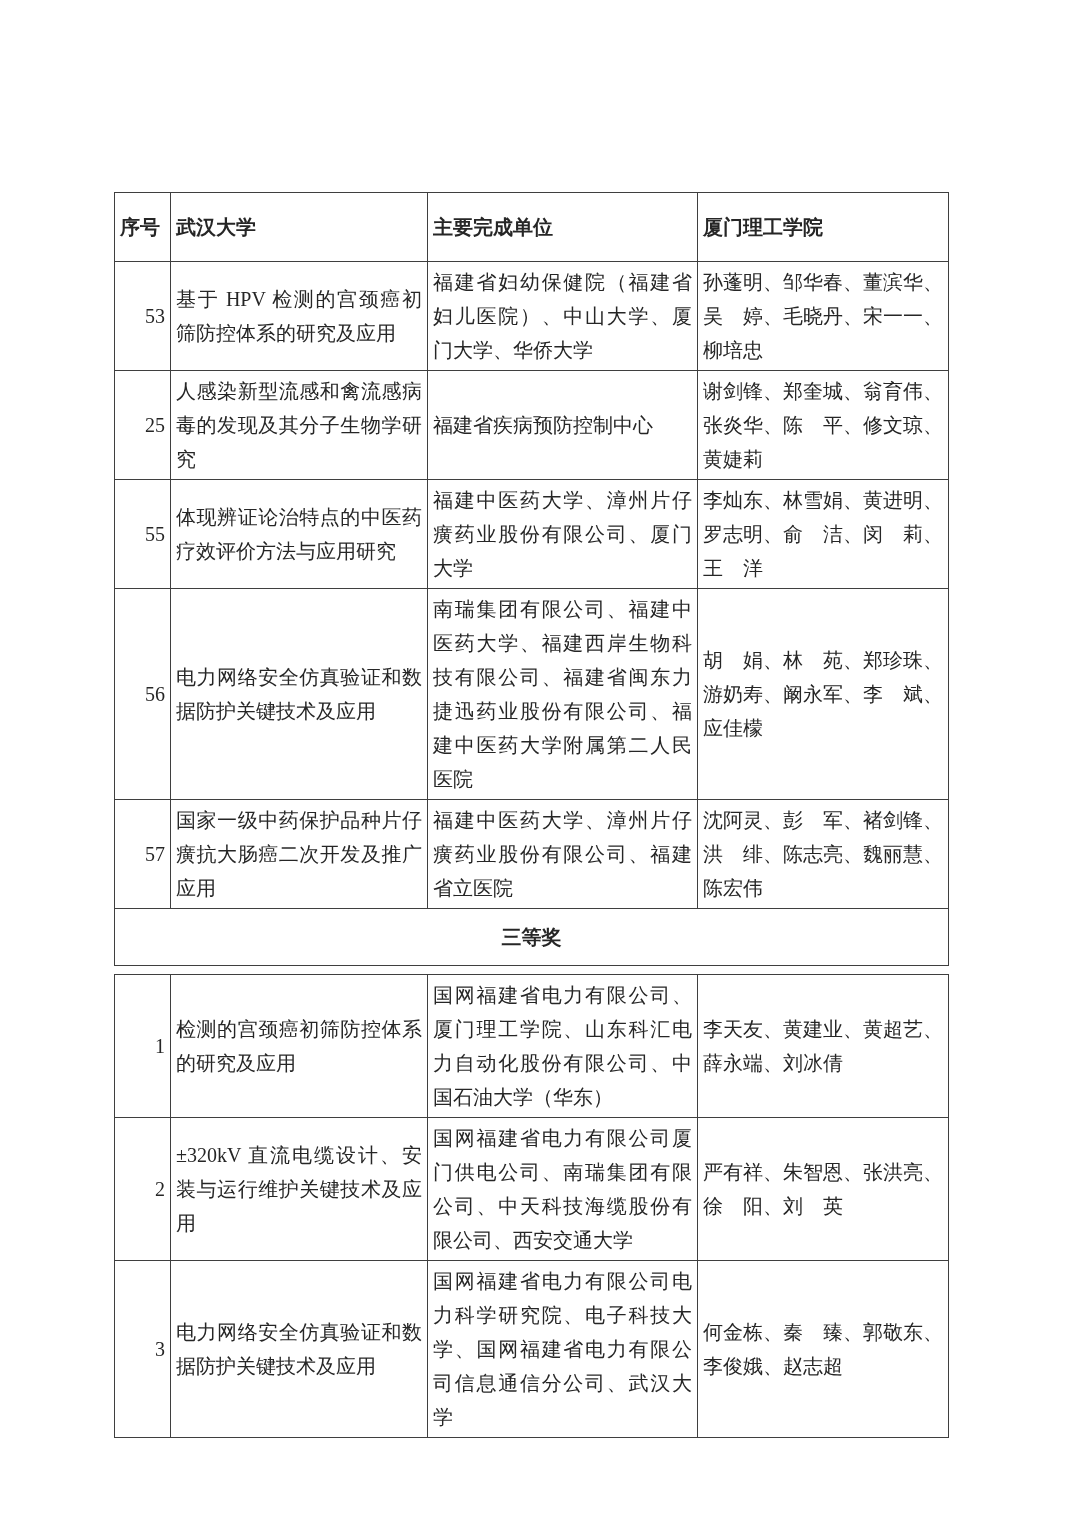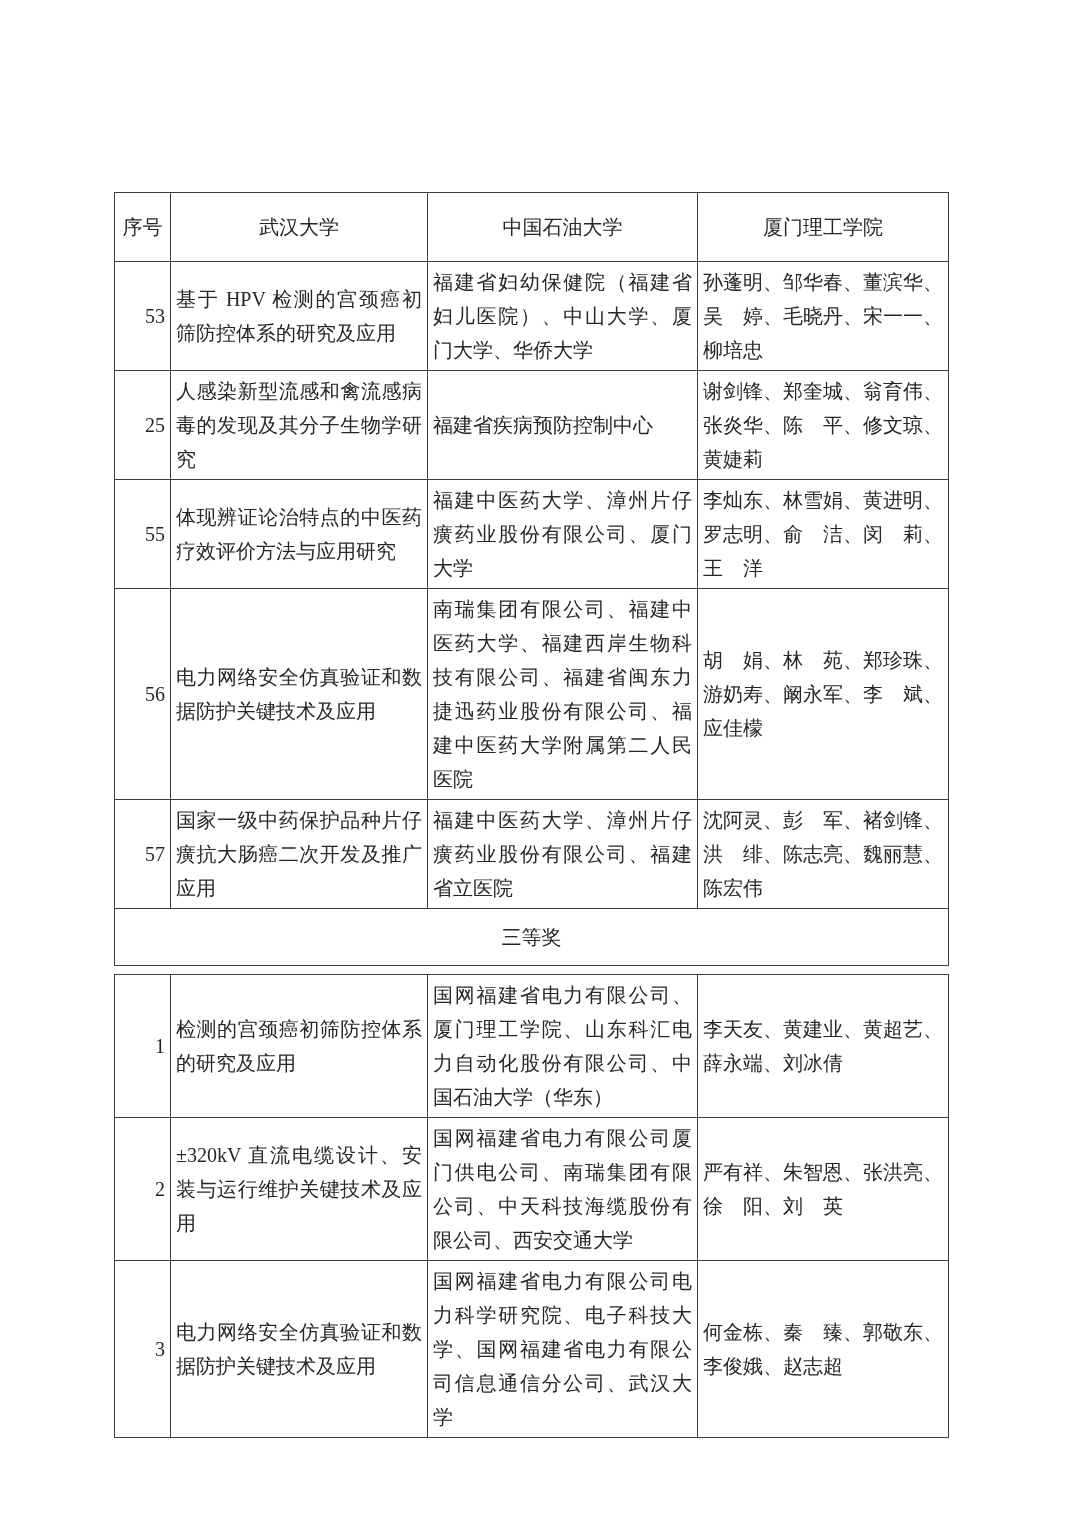--- a/index.html
+++ b/index.html
@@ -15,29 +15,29 @@
   table.awards td, table.awards th{
     border:1.5px solid #3f3f3f;
     vertical-align:middle;
     padding:3px 5px;
     font-size:20px;
     line-height:34px;
     word-break:break-all;
     overflow:hidden;
   }
   th.hdr{
-    font-weight:400;font-size:21px;text-align:center;height:62px;margin-top:40px;
+    font-weight:700;font-size:21px;text-align:left;height:62px;margin-top:40px;
   }
   td.c-no{text-align:right;}
   td.c-proj, td.c-units, td.c-people{
     text-align:justify;
     text-justify:inter-ideograph;
   }
   td.c-section{
-    text-align:center;font-weight:400;font-size:21px;height:50px;
+    text-align:center;font-weight:700;font-size:21px;height:50px;
   }
   .tbl-gap{height:8px;}
   tr.rh108{height:108px;} tr.rh104{height:104px;} tr.rh100{height:100px;}
   tr.rh203{height:203px;} tr.rh140{height:140px;} tr.rh135{height:135px;}
   tr.rh172{height:172px;}
 </style>
 </head>
 <body>
 
 <div class="page">
@@ -46,21 +46,21 @@
     <colgroup>
       <col style="width:56px">
         <col style="width:257px">
         <col style="width:270px">
         <col style="width:251px">
     </colgroup>
     <tbody>
         <tr>
       <th class="hdr">序号</th>
       <th class="hdr">武汉大学</th>
-      <th class="hdr">中国石油大学</th>
+      <th class="hdr">主要完成单位</th>
       <th class="hdr">厦门理工学院</th>
     </tr>
     <tr class="rh108">
       <td class="c-no">53</td>
       <td class="c-proj">基于 HPV 检测的宫颈癌初筛防控体系的研究及应用</td>
       <td class="c-units">福建省妇幼保健院（福建省妇儿医院）、中山大学、厦门大学、华侨大学</td>
       <td class="c-people">孙蓬明、邹华春、董滨华、吴　婷、毛晓丹、宋一一、柳培忠</td>
     </tr>
     <tr class="rh104">
       <td class="c-no">25</td>

